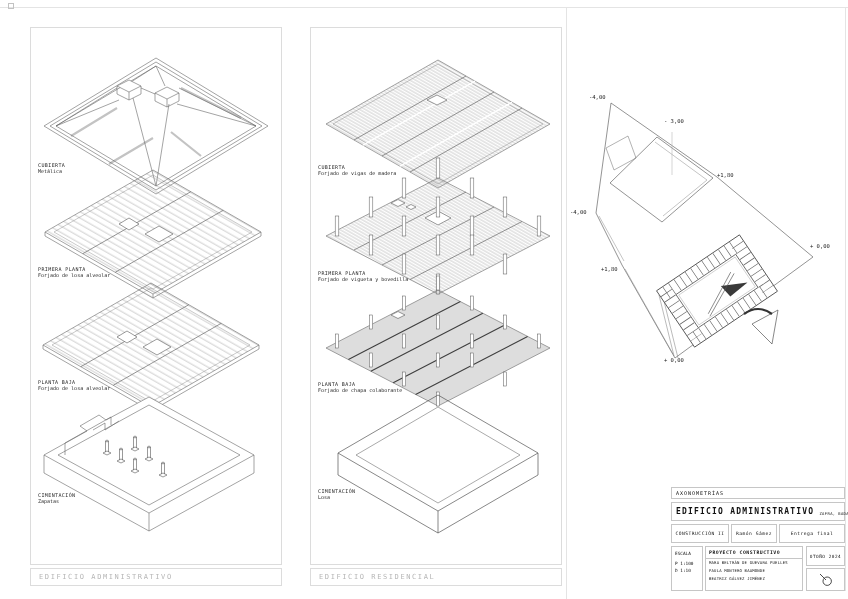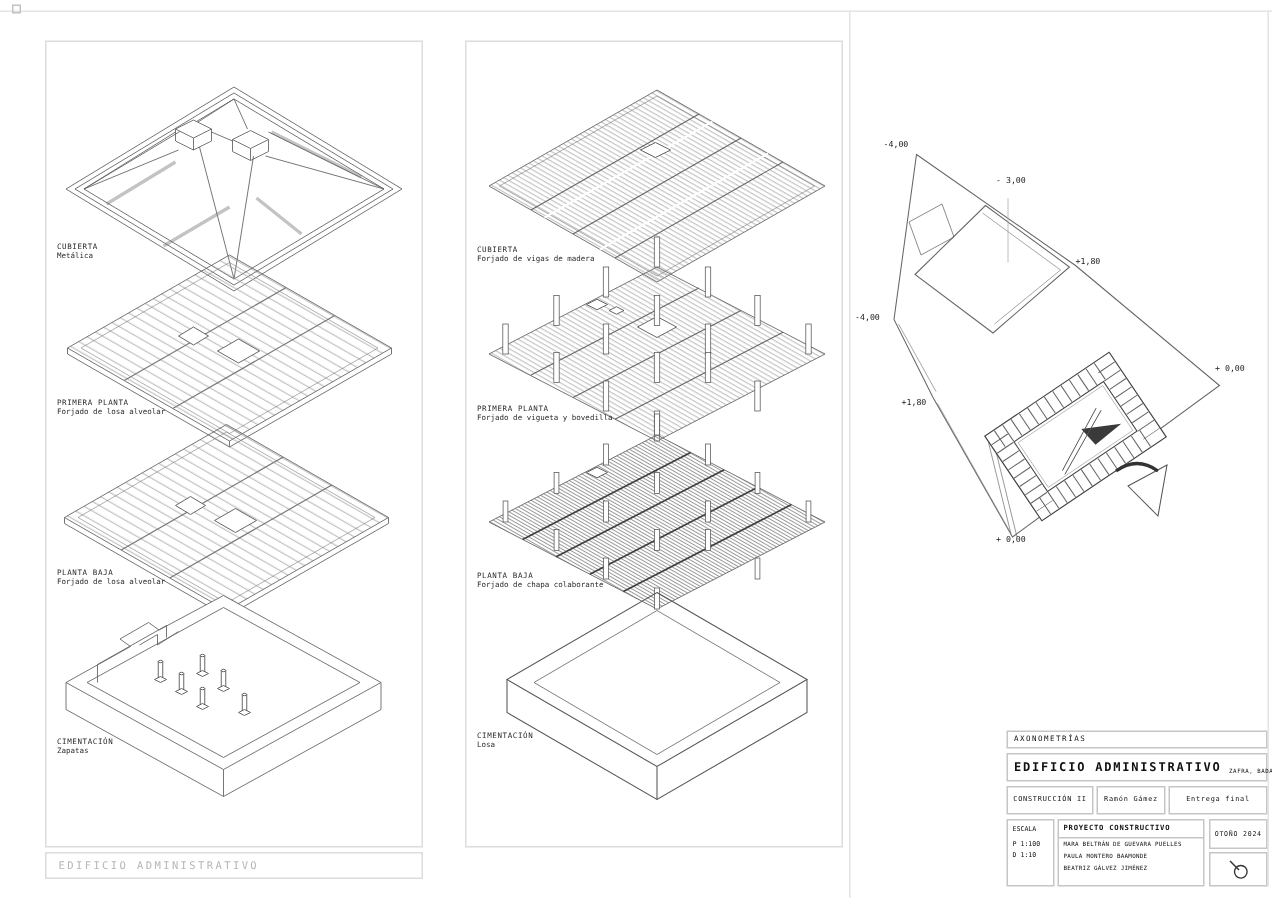--- a/index.html
+++ b/index.html
@@ -257,20 +257,23 @@
   <span class="lvl" style="left:664px;top:118px;">- 3,00</span>
   <span class="lvl" style="left:717px;top:172px;">+1,80</span>
   <span class="lvl" style="left:570px;top:209px;">-4,00</span>
   <span class="lvl" style="left:810px;top:243px;">+ 0,00</span>
   <span class="lvl" style="left:601px;top:266px;">+1,80</span>
   <span class="lvl" style="left:664px;top:357px;">+ 0,00</span>
 
   <div class="footerbox left">
     <span>EDIFICIO ADMINISTRATIVO</span>
   </div>
+  <div class="footerbox mid">
+    <span>EDIFICIO RESIDENCIAL</span>
+  </div>
 
   <div class="tb">
     <div class="box tb-series">AXONOMETRÍAS</div>
     <div class="box tb-project">
       <span class="big">EDIFICIO ADMINISTRATIVO</span>
       <span class="loc">ZAFRA, BADAJOZ</span>
     </div>
     <div class="box tb-c1 tb-cell">CONSTRUCCIÓN II</div>
     <div class="box tb-c2 tb-cell">Ramón Gámez</div>
     <div class="box tb-c3 tb-cell">Entrega final</div>

